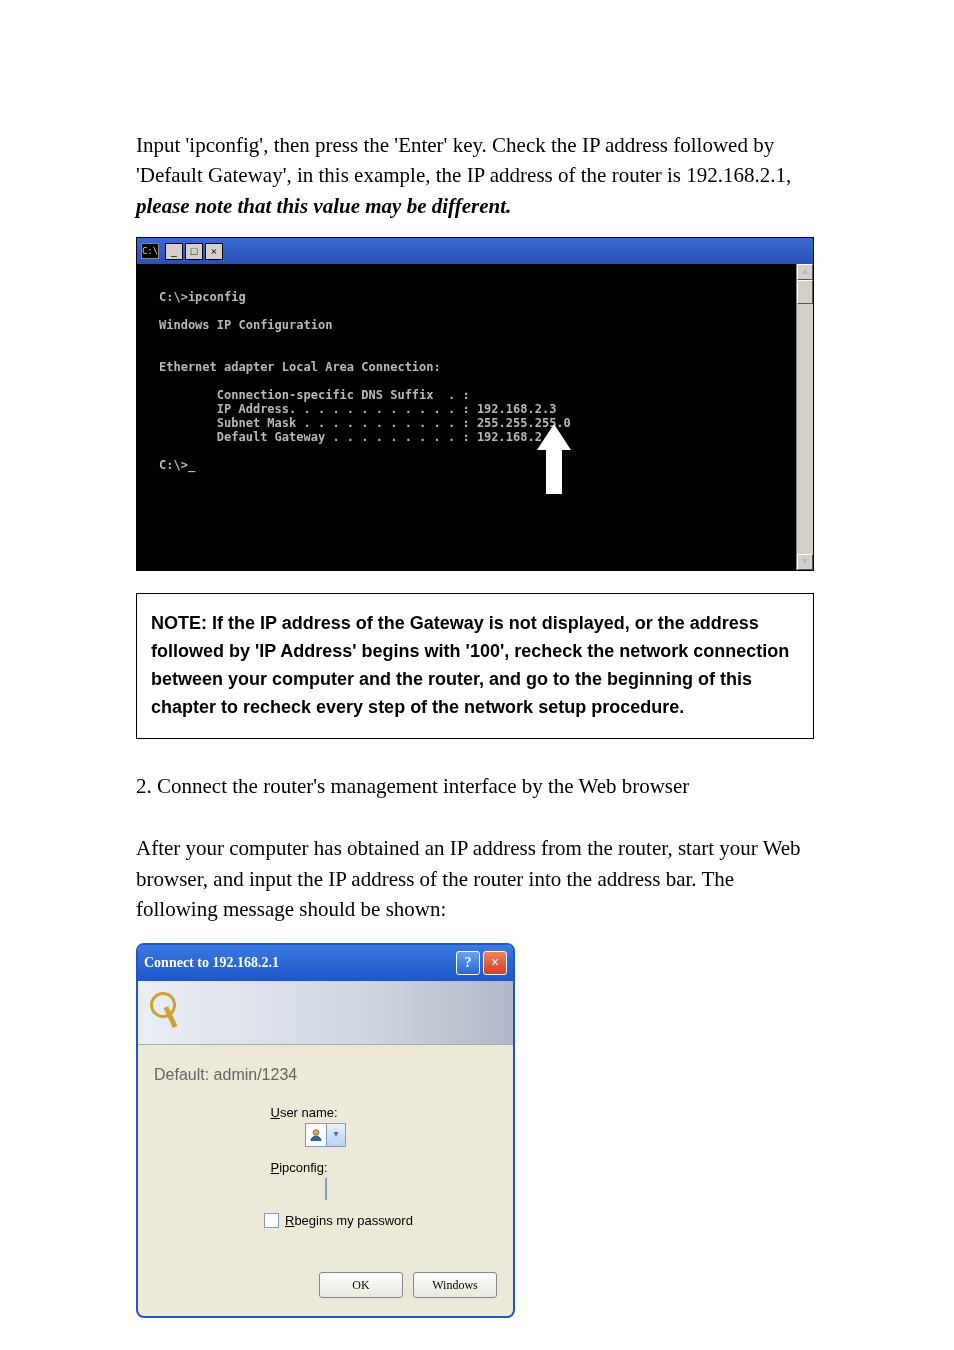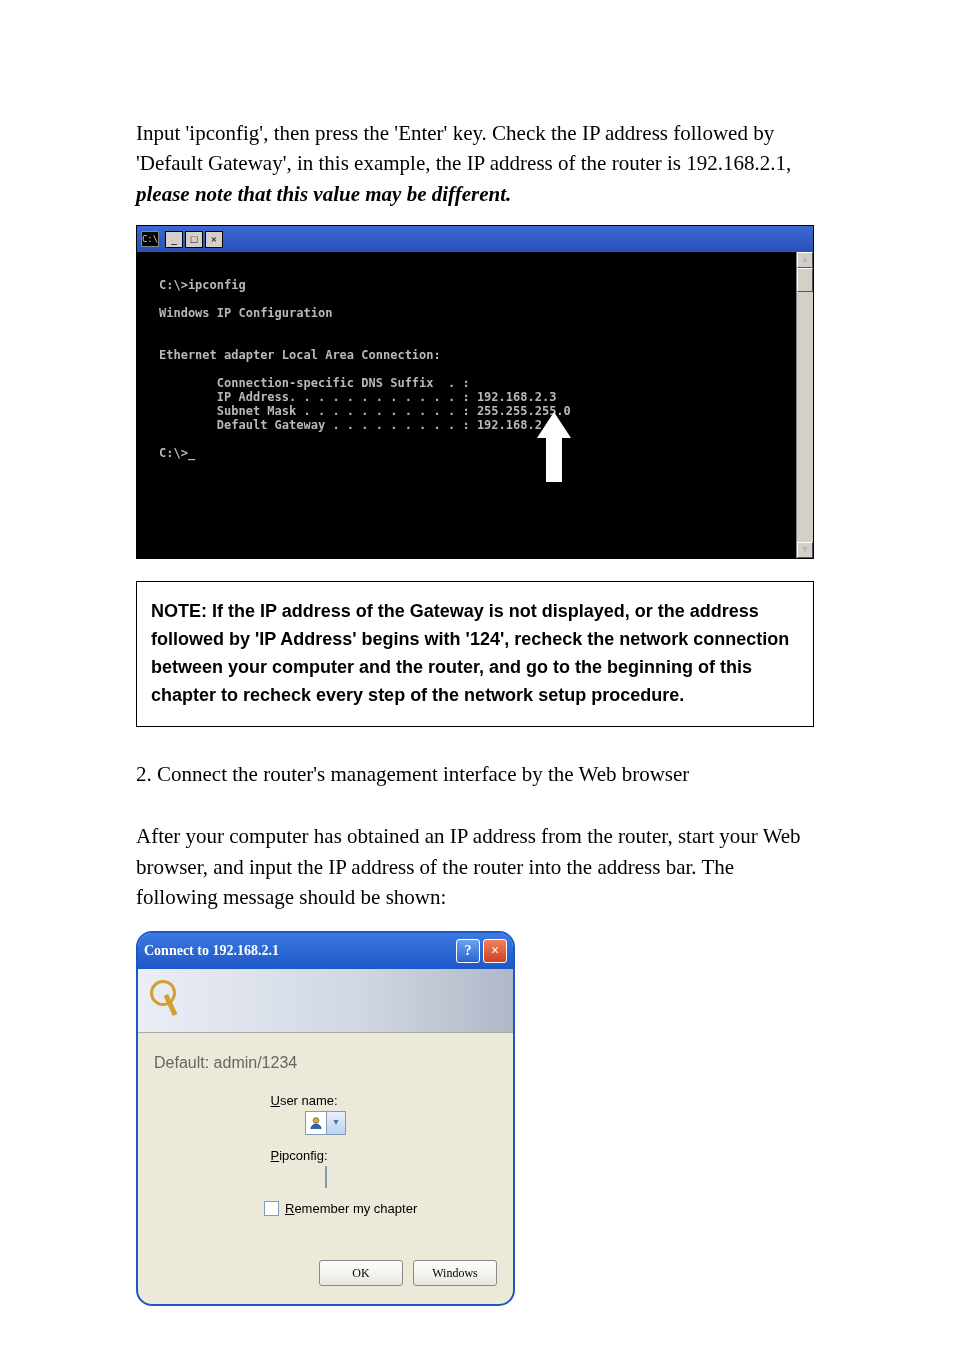--- a/index.html
+++ b/index.html
@@ -1,18 +1,18 @@
 <!DOCTYPE html>
 <html><head>
 <meta charset="utf-8">
 <style>
   html,body{margin:0;padding:0;background:#fff;}
   body{font-family:"Times New Roman",Times,serif;font-size:21px;color:#000;line-height:1.45;}
   .page{padding:118px 140px 40px 136px;width:954px;box-sizing:border-box;}
-  .para{margin:0 0 10px 0;}
+  .para{margin:12px 0 10px 0;}
   .italic-bold{font-style:italic;font-weight:700;}
   .cmd-window{margin-top:16px;border:1px solid #000;position:relative;background:#000;}
   .cmd-titlebar{background:linear-gradient(#3a6ad0,#2a4fb8);display:flex;align-items:center;padding:2px 2px 2px 4px;height:22px;}
   .cmd-icon{width:16px;height:14px;background:#000;display:flex;align-items:center;justify-content:center;margin-right:6px;border:1px solid #888;}
   .cmd-icon span{color:#ccc;font:9px/1 "Lucida Console",monospace;}
   .cmd-title{color:#fff;font:700 13px Tahoma,Arial,sans-serif;flex:1;}
   .cmd-btns{display:flex;gap:2px;}
   .cmd-btn{width:18px;height:17px;background:#d4d0c8;border:1px solid #000;box-sizing:border-box;display:flex;align-items:center;justify-content:center;font:700 11px Tahoma;}
   .cmd-body{position:relative;background:#000;color:#b8b8b8;font:700 12px/14px "Lucida Console","Courier New",monospace;padding:10px 0 10px 6px;min-height:286px;}
   .cmd-body pre{margin:16px;white-space:pre;}
@@ -20,21 +20,21 @@
   .cmd-scroll-up,.cmd-scroll-down{position:absolute;left:0;right:0;height:16px;background:#d4d0c8;border:1px solid #fff;border-right-color:#555;border-bottom-color:#555;box-sizing:border-box;display:flex;align-items:center;justify-content:center;font-size:9px;}
   .cmd-scroll-up{top:0;}
   .cmd-scroll-down{bottom:0;}
   .cmd-thumb{position:absolute;left:0;right:0;top:16px;height:24px;background:#d4d0c8;border:1px solid #fff;border-right-color:#555;border-bottom-color:#555;box-sizing:border-box;}
   .arrow-up{position:absolute;left:400px;top:160px;width:34px;height:70px;}
   .arrow-up .head{width:0;height:0;border-left:17px solid transparent;border-right:17px solid transparent;border-bottom:26px solid #fff;}
   .arrow-up .shaft{width:16px;height:44px;background:#fff;margin:0 auto;}
   .note-box{border:1px solid #000;margin-top:22px;padding:16px 14px 16px 14px;font-family:Arial,Helvetica,sans-serif;font-size:18px;font-weight:700;line-height:1.55;}
   .step3{margin-top:32px;}
   .para-after{margin-top:32px;}
-  .dialog{margin-top:18px;width:375px;border:2px solid #1e56c8;border-radius:16px;overflow:hidden;font-family:Tahoma,Arial,sans-serif;font-size:12px;color:#000;background:#ece9d8;}
+  .dialog{margin-top:18px;width:375px;border:2px solid #1e56c8;border-radius:8px;overflow:hidden;font-family:Tahoma,Arial,sans-serif;font-size:12px;color:#000;background:#ece9d8;}
   .dialog-titlebar{background:linear-gradient(#3a7ae0,#1e56c8);display:flex;align-items:center;padding:4px 6px;height:28px;}
   .dialog-title{color:#fff;font:700 14px Tahoma;flex:1;}
   .title-btns{display:flex;gap:3px;}
   .title-btn{width:22px;height:22px;border:1px solid #fff;border-radius:3px;display:flex;align-items:center;justify-content:center;font:700 14px Tahoma;color:#fff;}
   .title-btn.help{background:linear-gradient(#6aa1f0,#2a66d0);}
   .title-btn.close{background:linear-gradient(#f08060,#d04020);}
   .dialog-banner{height:63px;background:linear-gradient(90deg,#eaeef5 0%,#d0d7e2 60%,#b0b8c8 100%);border-bottom:1px solid #aaa;display:flex;align-items:center;padding-left:12px;position:relative;}
   .key-icon{width:34px;height:40px;position:relative;}
   .key-head{width:20px;height:20px;border:3px solid #d0a030;border-radius:50%;position:absolute;top:0;left:0;transform:rotate(-25deg);}
   .key-shaft{width:5px;height:22px;background:#d0a030;position:absolute;top:14px;left:18px;transform:rotate(-25deg);}
@@ -97,21 +97,21 @@
       </div>
       <div class="cmd-scrollbar">
         <div class="cmd-scroll-up">▲</div>
         <div class="cmd-thumb"></div>
         <div class="cmd-scroll-down">▼</div>
       </div>
     </div>
   </div>
 
   <div class="note-box">
-    <span>NOTE: If the IP address of the Gateway is not displayed, or the address followed by 'IP Address' begins with '124', recheck the network connection between your computer and the router, and go to the beginning of this chapter to recheck every step of the network setup procedure.</span>
+    <span>NOTE: If the IP address of the Gateway is not displayed, or the address followed by 'IP Address' begins with '100', recheck the network connection between your computer and the router, and go to the beginning of this chapter to recheck every step of the network setup procedure.</span>
   </div>
 
   <p class="para step3">2. Connect the router's management interface by the Web browser</p>
 
   <p class="para para-after">After your computer has obtained an IP address from the router, start your Web browser, and input the IP address of the router into the address bar. The following message should be shown:</p>
 
   <div class="dialog">
     <div class="dialog-titlebar">
       <div class="dialog-title">Connect to 192.168.2.1</div>
       <div class="title-btns">
@@ -146,21 +146,21 @@
 
       <div class="form-row">
         <div class="form-label"><span class="u">P</span><span>ipconfig:</span></div>
         <div class="form-field">
           <div class="text-input" value=""></div>
         </div>
       </div>
 
       <div class="check-row">
         <div class="checkbox"></div>
-        <div class="check-label"><span class="u">R</span><span>emember my chapter</span></div>
+        <div class="check-label"><span class="u">R</span><span>begins my password</span></div>
       </div>
     </div>
     <div class="dialog-buttons">
       <div class="dlg-btn">OK</div>
       <div class="dlg-btn">Windows</div>
     </div>
   </div>
 
 </div>
 

